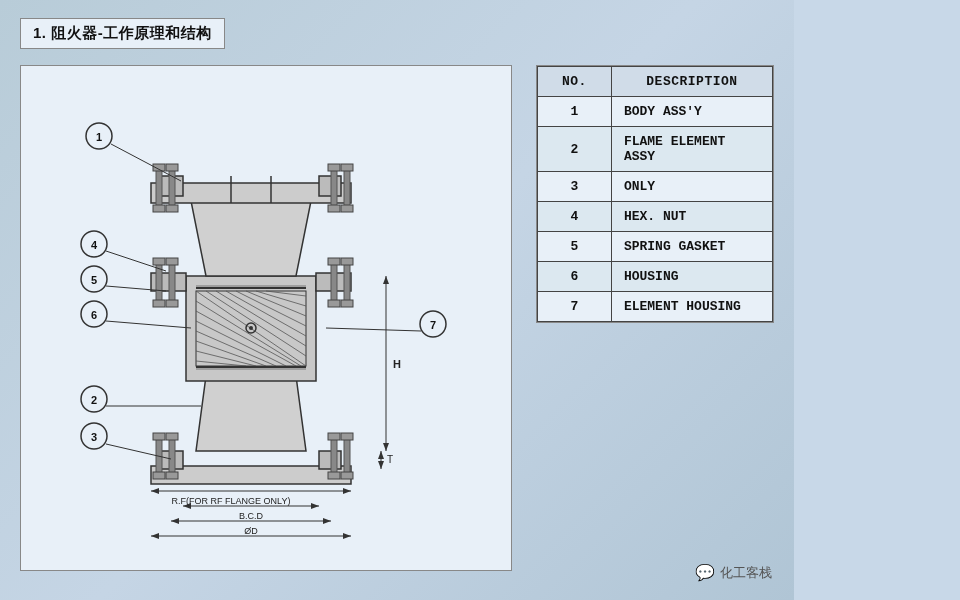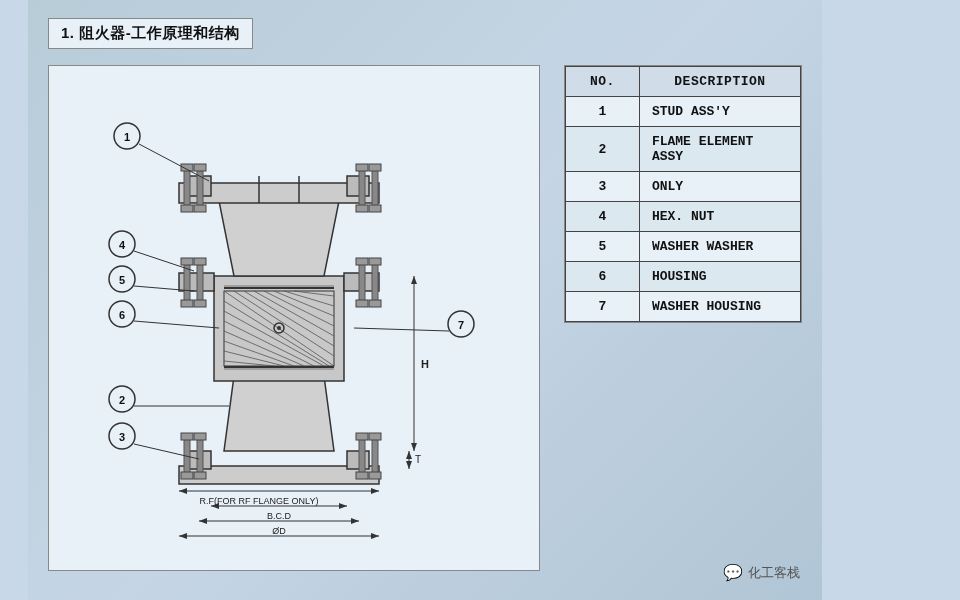--- a/index.html
+++ b/index.html
@@ -10,21 +10,20 @@
       font-family: Arial, sans-serif;
       overflow: hidden;
       position: relative;
     }
     .main-container {
       width: 794px;
       height: 600px;
       background: linear-gradient(135deg, #b8ccd8 0%, #c5d5e5 50%, #b0c5d5 100%);
       padding: 18px 20px;
       position: relative;
-      margin-left: 28px;
     }
     .title-bar {
       background: #e8f0f8;
       border: 1px solid #888;
       padding: 5px 12px;
       margin-bottom: 16px;
       display: inline-block;
       font-size: 15px;
       font-weight: bold;
       color: #111;
@@ -272,45 +271,45 @@
       <table class="parts-table">
         <thead>
           <tr>
             <th>NO.</th>
             <th>DESCRIPTION</th>
           </tr>
         </thead>
         <tbody id="table-body">
         <tr>
               <td>1</td>
-              <td class="desc">STUD ASS'Y</td>
+              <td class="desc">BODY ASS'Y</td>
             </tr>
             <tr>
               <td>2</td>
               <td class="desc">FLAME ELEMENT ASSY</td>
             </tr>
             <tr>
               <td>3</td>
               <td class="desc">ONLY</td>
             </tr>
             <tr>
               <td>4</td>
               <td class="desc">HEX. NUT</td>
             </tr>
             <tr>
               <td>5</td>
-              <td class="desc">WASHER WASHER</td>
+              <td class="desc">SPRING GASKET</td>
             </tr>
             <tr>
               <td>6</td>
               <td class="desc">HOUSING</td>
             </tr>
             <tr>
               <td>7</td>
-              <td class="desc">WASHER HOUSING</td>
+              <td class="desc">ELEMENT HOUSING</td>
             </tr>
           </tbody>
       </table>
     </div>
   </div>
 
   
   <div class="watermark">
     <span class="watermark-icon">💬</span>
     <span>化工客栈</span>

